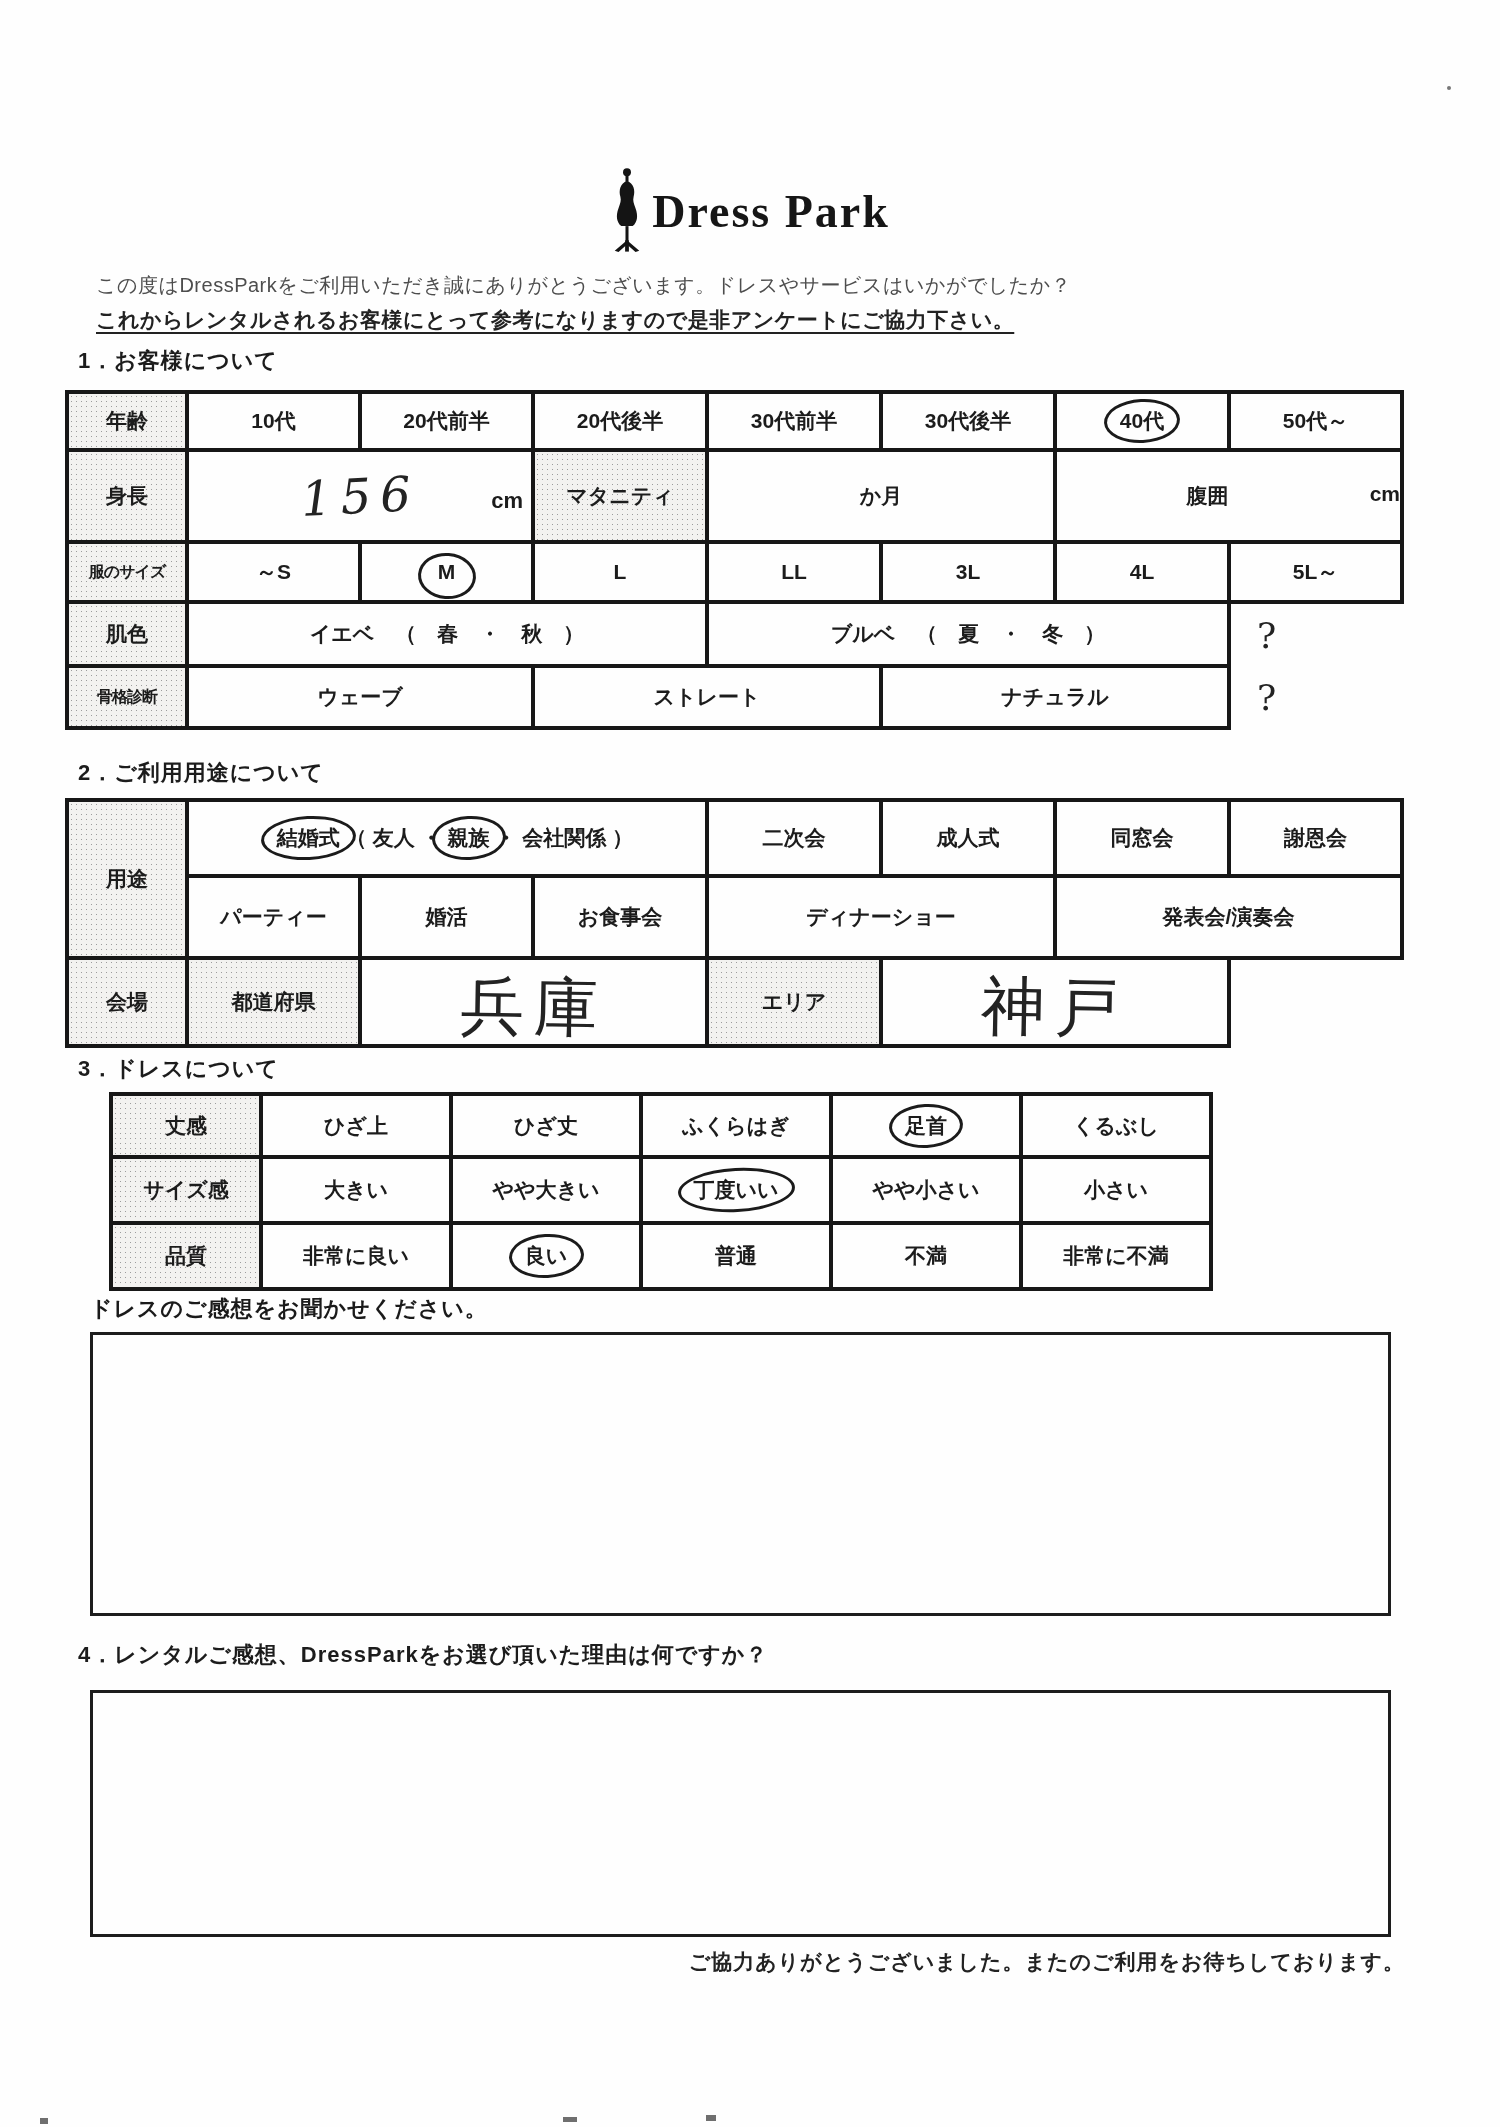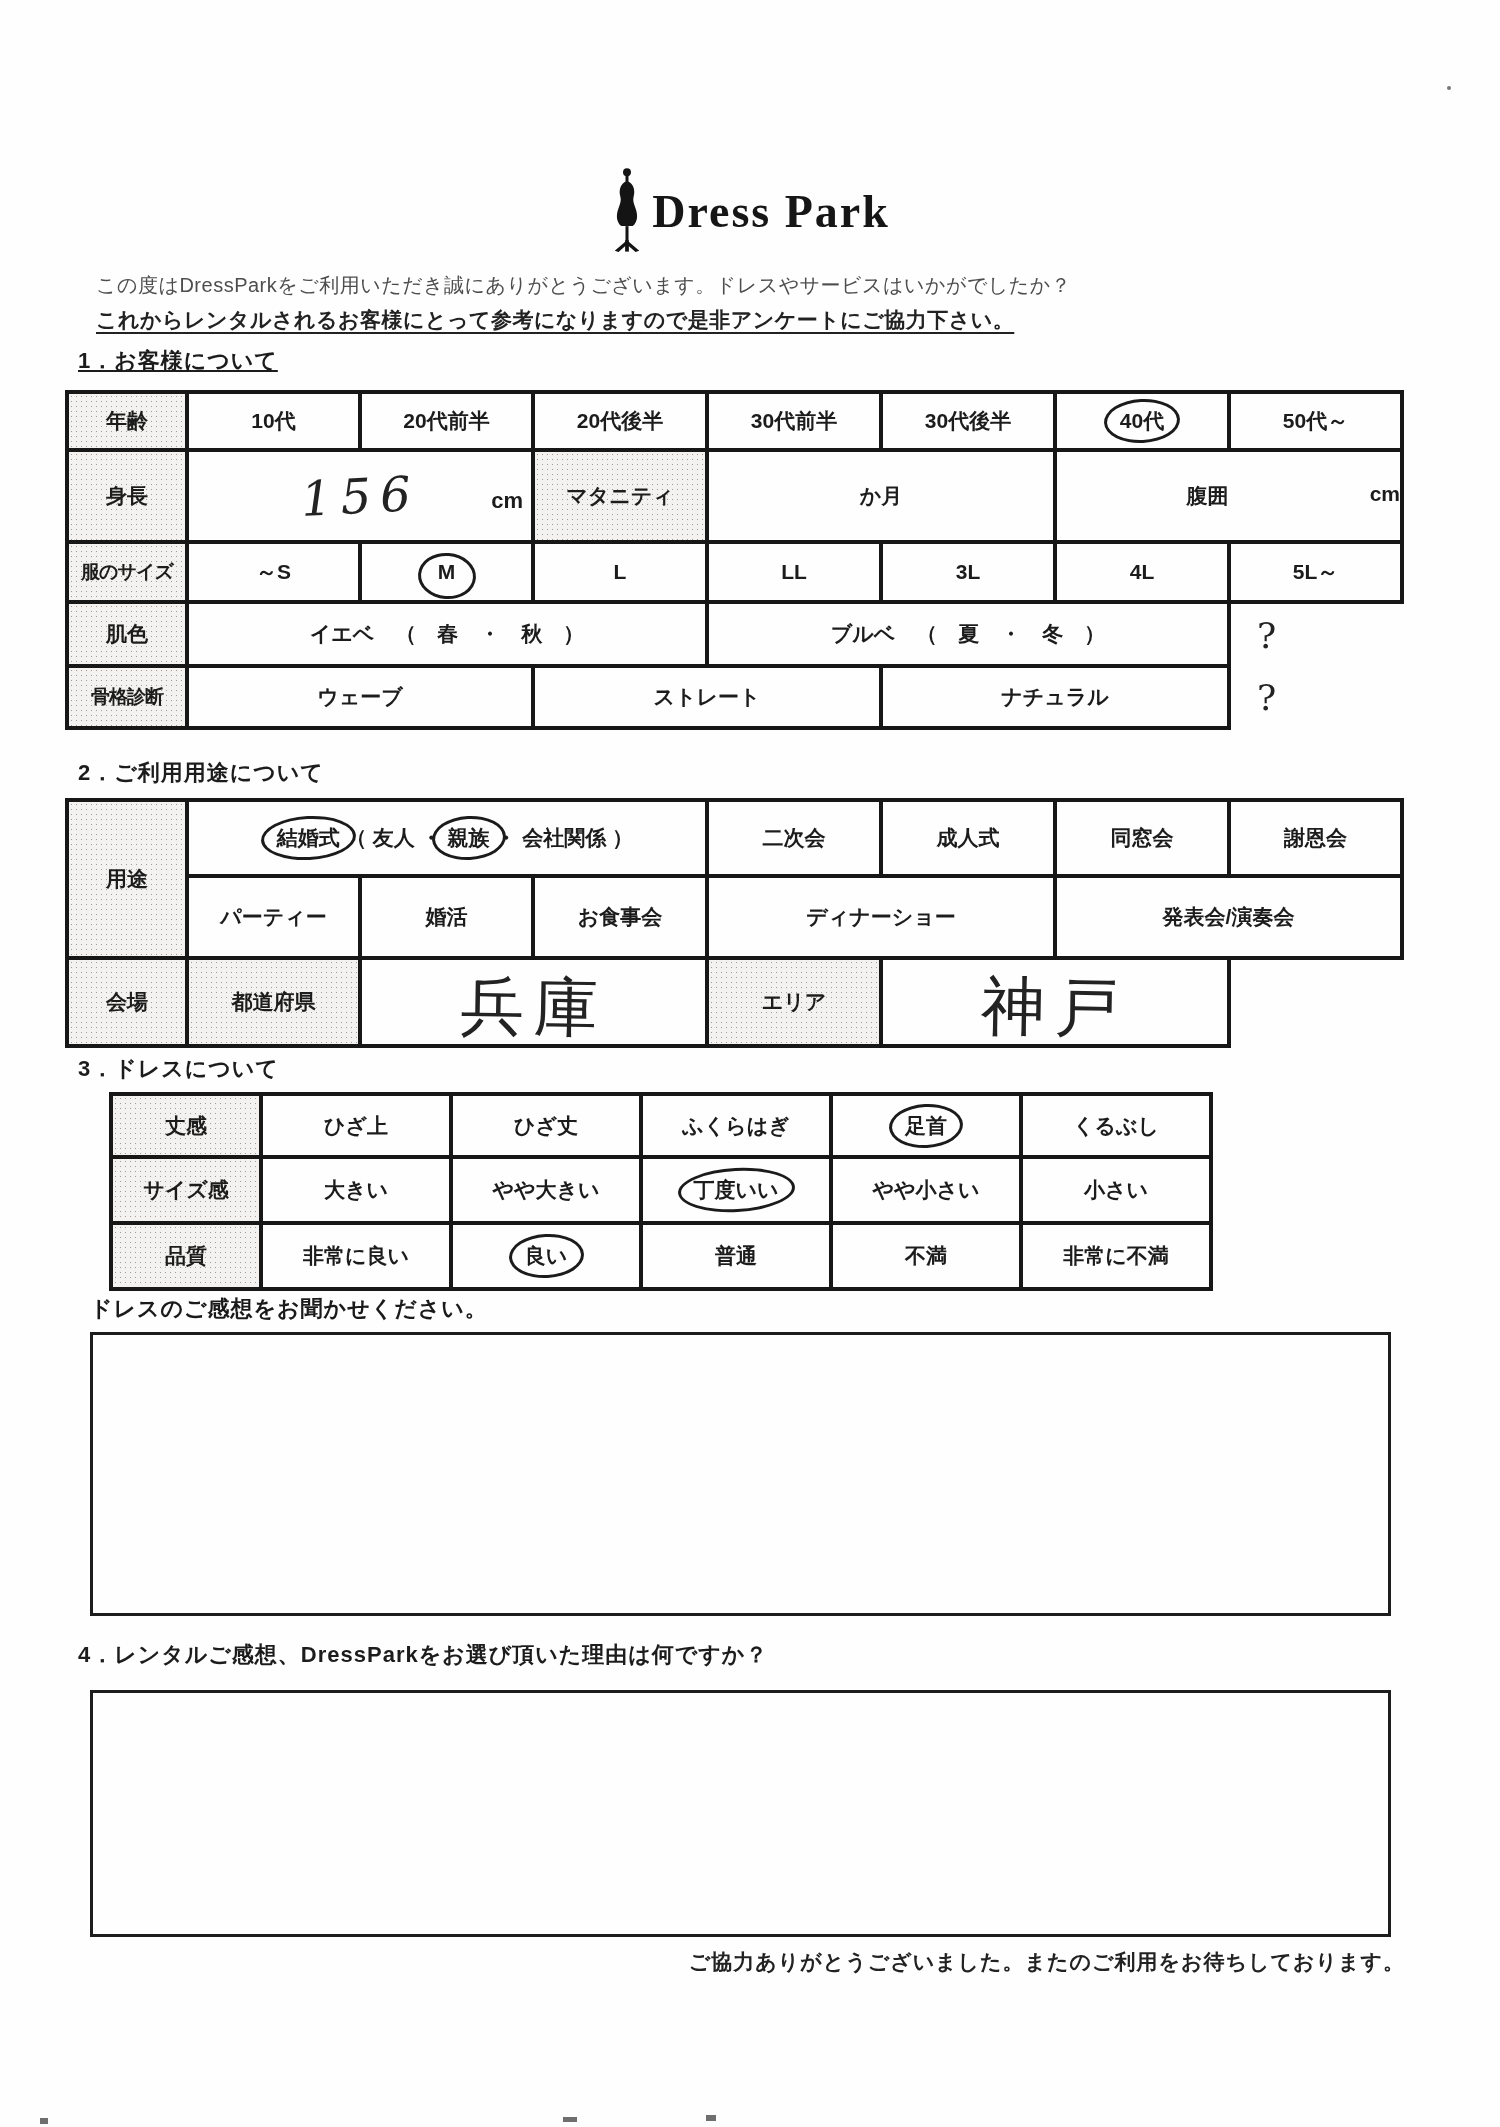--- a/index.html
+++ b/index.html
@@ -13,38 +13,38 @@
   .logo { position:absolute; top:163px; left:0; width:100%; display:flex; justify-content:center; align-items:center; gap:8px; }
   .logo svg { display:block; fill:#141414; }
   .logo-text { font-family:"Liberation Serif","DejaVu Serif",serif; font-size:46px; font-weight:bold; letter-spacing:2px; color:#161616; }
 
   
   .intro1 { position:absolute; top:272px; left:96px; font-size:20px; color:#4d4d4d; letter-spacing:0.5px; }
   .intro2 { position:absolute; top:306px; left:96px; font-size:21px; font-weight:bold; color:#222;
             text-decoration:underline; text-underline-offset:5px; letter-spacing:0.5px; }
 
   .heading { position:absolute; left:78px; font-size:22px; font-weight:bold; color:#1c1c1c; letter-spacing:1px; }
-  #h1 { top:346px;text-decoration:underline; } #h2 { top:758px; } #h3 { top:1054px; } #h4 { top:1640px; }
+  #h1 { top:346px; } #h2 { top:758px; } #h3 { top:1054px; } #h4 { top:1640px; }
 
   
   .twrap { position:absolute; left:65px; }
   #t1wrap { top:390px; } #t2wrap { top:798px; } #t3wrap { top:1092px;padding-left:44px; }
   table { border-collapse:collapse; table-layout:fixed; }
   td {
     border:4px solid #171717; text-align:center; vertical-align:middle;
     font-size:21px; font-weight:bold; color:#1c1c1c; padding:0 4px; overflow:visible;
   }
   .t1, .t2 { width:1335px; }
   .t3 { width:1100px; }
   .lbl {
     background-color:#f3f2f0;
     background-image:radial-gradient(#9c9c9c 0.9px, rgba(0,0,0,0) 1px);
     background-size:5px 5px;
   }
-  .lbl-small { font-size:19px; letter-spacing:-1px; }
+  .lbl-small { font-size:16px; letter-spacing:-1px; }
   td.filler { border:none; background:#fefefe; text-align:left; padding-left:26px; }
 
   
   .circled { position:relative; display:inline-block; padding:1px 6px; }
   .circled::after {
     content:""; position:absolute; left:-10px; right:-10px; top:-7px; bottom:-7px;
     border:3px solid #1b1b1b; border-radius:50%; transform:rotate(-3deg); pointer-events:none;
   }
   .circled.big::after { left:-14px; right:-14px; top:-6px; bottom:-14px; transform:rotate(4deg); }
 

